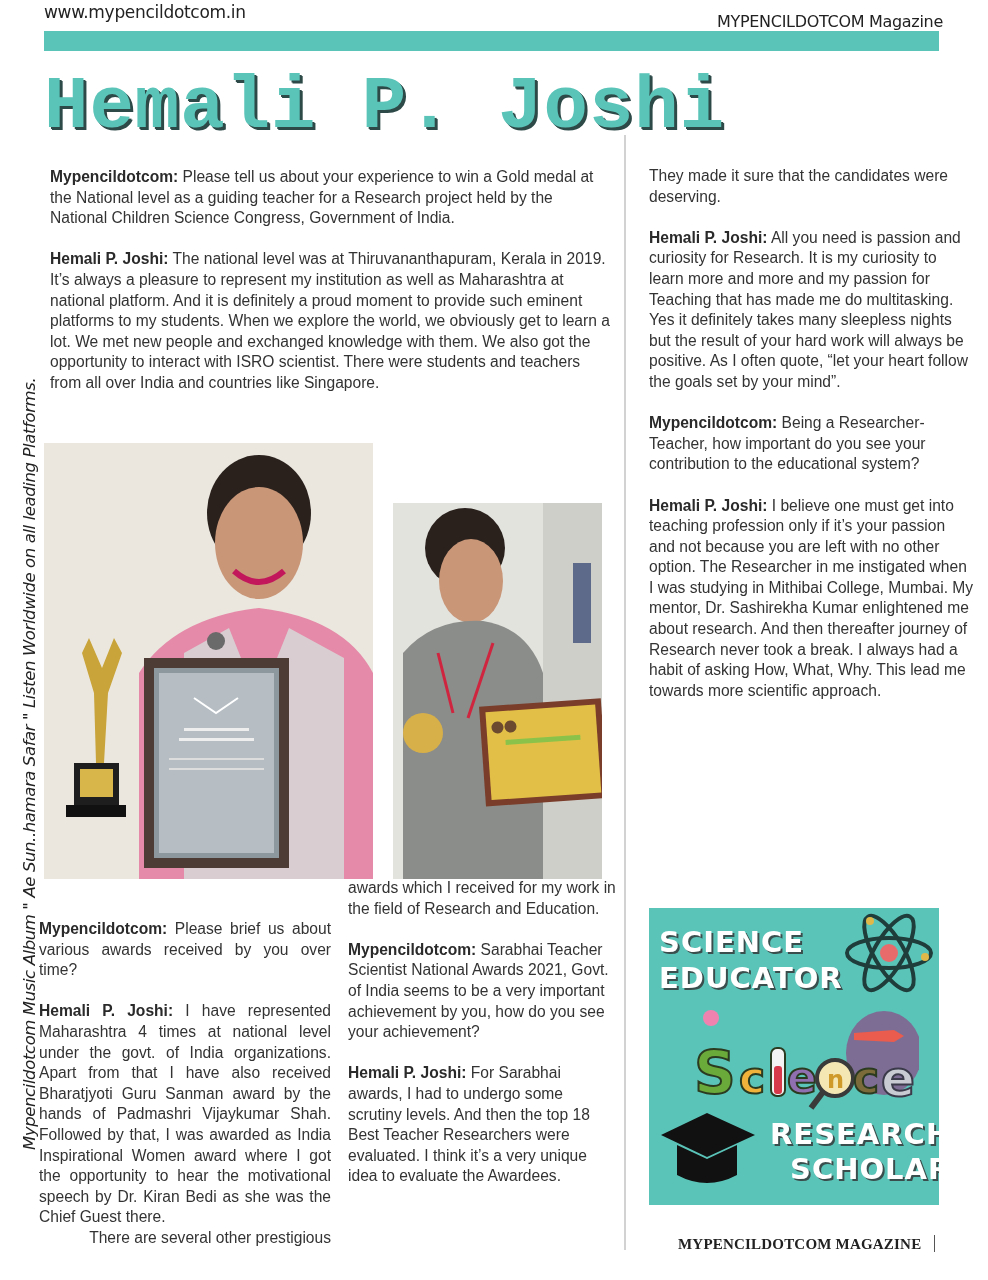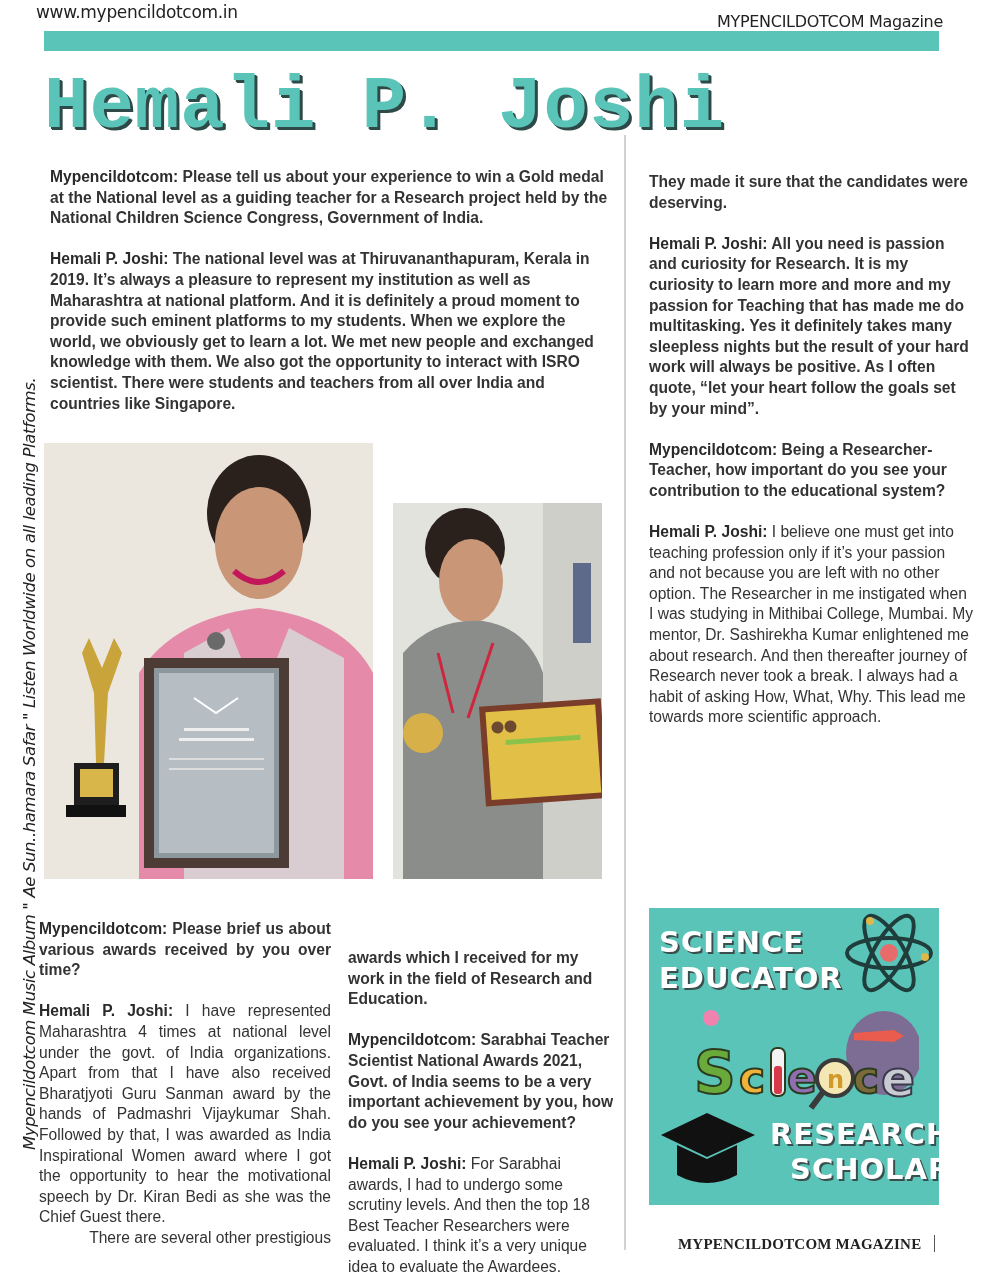--- a/index.html
+++ b/index.html
@@ -1,35 +1,35 @@
 <!DOCTYPE html>
 <html><head>
 <meta charset="utf-8">
 <style>
   * { box-sizing: border-box; margin: 0; padding: 0; }
   html, body { width: 988px; height: 1280px; background: #ffffff; overflow: hidden; }
   body { position: relative; font-family: "Liberation Sans", sans-serif; color: #2a2a2a; }
 
-  .site-url { position: absolute; left: 36px; top: 2px; font-size: 17px; color: #222; font-family: "DejaVu Sans", sans-serif; letter-spacing: -0.3px; }
+  .site-url { position: absolute; left: 44px; top: 2px; font-size: 17px; color: #222; font-family: "DejaVu Sans", sans-serif; letter-spacing: -0.3px; }
   .mag-name { position: absolute; right: 45px; top: 12px; font-size: 16px; color: #222; font-family: "DejaVu Sans", sans-serif; letter-spacing: -0.3px; }
   .teal-bar { position: absolute; left: 44px; top: 31px; width: 895px; height: 20px; background: #5bc4b9; }
 
   .title { position: absolute; left: 44px; top: 70px; font-family: Liberation Mono, monospace; font-weight: bold; font-size: 74px; color: #5bc4b9; letter-spacing: 1px;
     text-shadow: 2px 2px 0 #2e4a48, 3px 3px 0 #2e4a48; line-height: 1; }
 
   .col-divider { position: absolute; left: 624px; top: 135px; width: 2px; height: 1115px; background: #d2d2d2; }
 
   .text { font-size: 15.6px; line-height: 20.6px; color: #333; }
   .text b { color: #2a2a2a; }
-  .para { margin-bottom: 20.6px; font-weight: bold; }
+  .para { margin-bottom: 20.6px; }
 
   .col-a { position: absolute; left: 50px; top: 167px; width: 560px; }
-  .col-c { position: absolute; left: 649px; top: 172px; width: 325px; }
+  .col-c { position: absolute; left: 649px; top: 166px; width: 325px; }
   .col-a2 { position: absolute; left: 39px; top: 910px; width: 292px; text-align: justify; margin-top: 9px; }
-  .col-b2 { position: absolute; left: 348px; top: 948px; width: 270px; }
+  .col-b2 { position: absolute; left: 348px; top: 878px; width: 270px; }
 
   .photo1 { position: absolute; left: 44px; top: 443px; width: 329px; height: 436px; background: #e9e5dd; overflow: hidden; }
   .photo2 { position: absolute; left: 393px; top: 503px; width: 209px; height: 376px; background: #dcdcd6; overflow: hidden; }
 
   .side-text { position: absolute; left: 20px; top: 1150px; transform-origin: left top; transform: rotate(-90deg);
     white-space: nowrap; font-style: italic; font-size: 16.5px; color: #222; font-family: "DejaVu Sans", sans-serif; letter-spacing: -0.4px; }
 
   .promo { position: absolute; left: 649px; top: 908px; width: 290px; height: 297px; background: #5bc4b9; overflow: hidden; }
   .promo .label { position: absolute; font-family: "DejaVu Sans", sans-serif; font-weight: bold; color: #ffffff; font-size: 29px; letter-spacing: 1px;
     text-shadow: 2px 2px 0 #3a4f4d; line-height: 1; text-align: right; }

